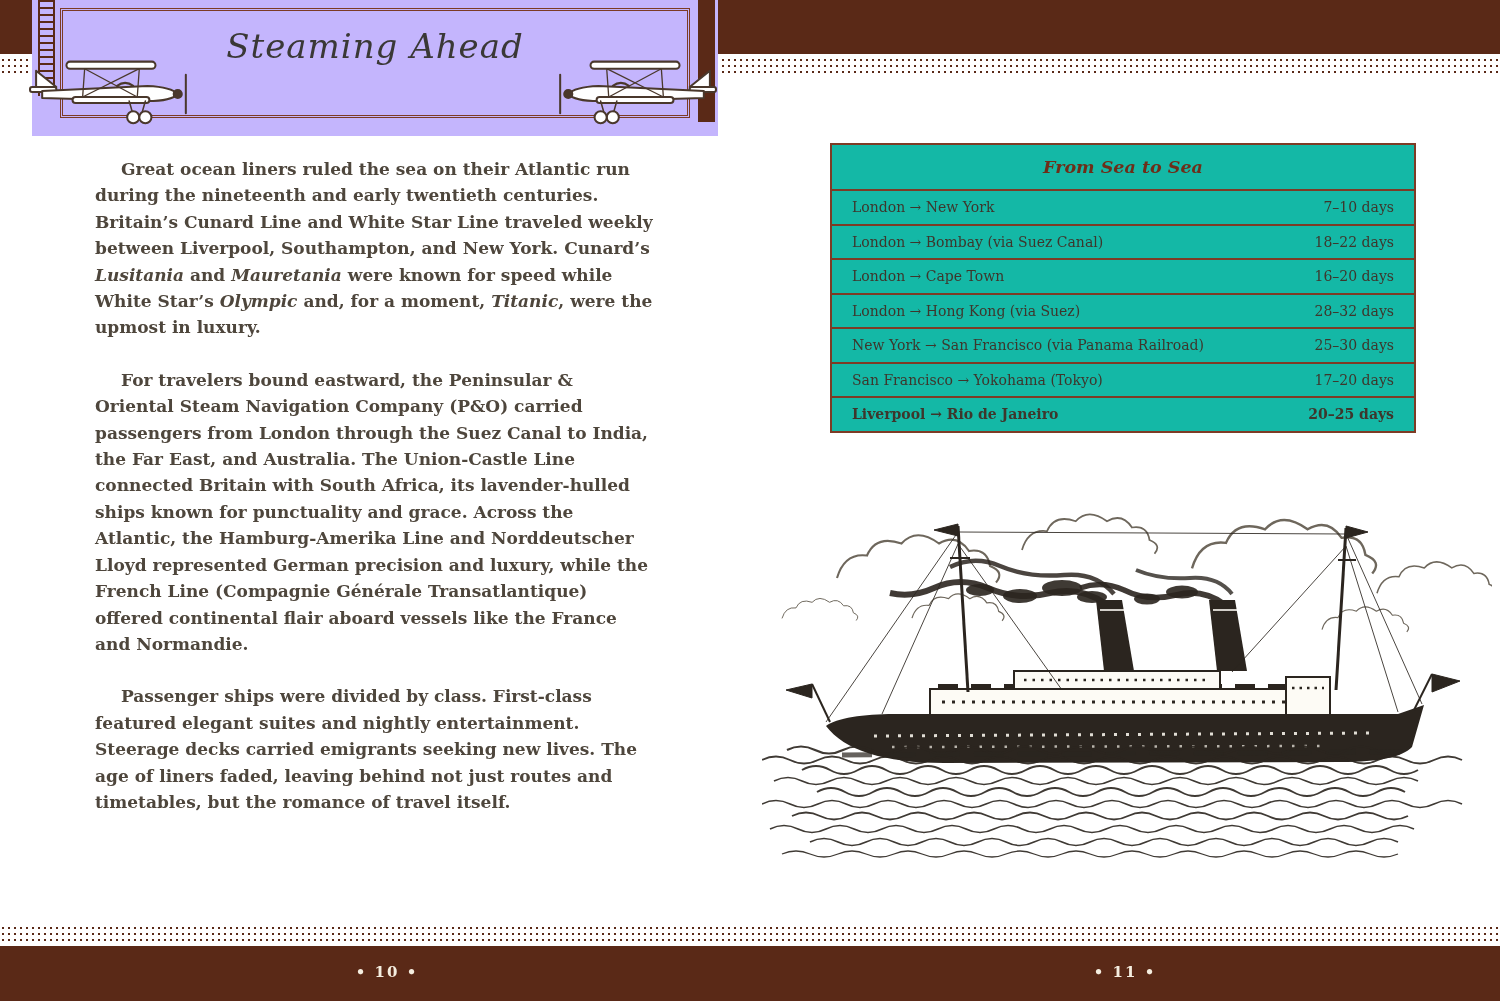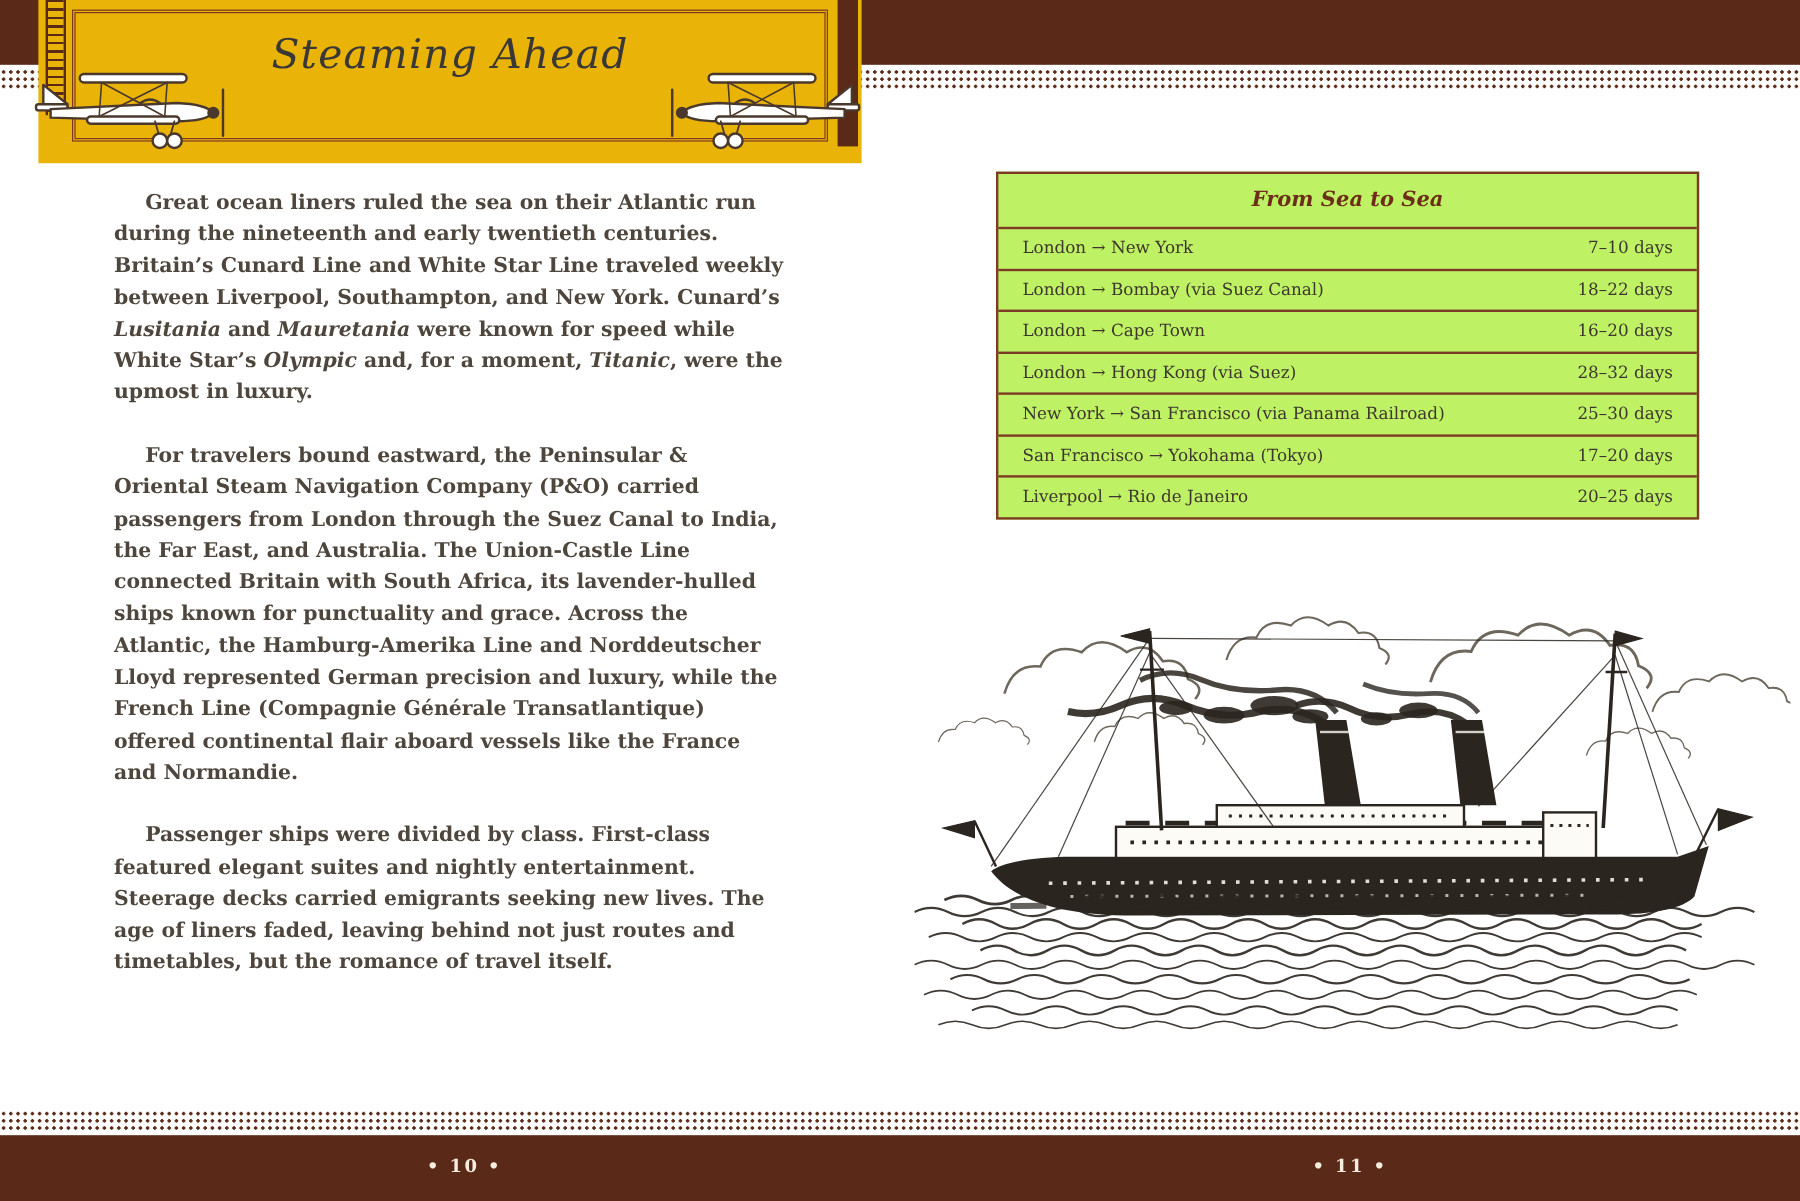--- a/index.html
+++ b/index.html
@@ -20,21 +20,21 @@
   .dots{
     height:18px;
     background-image:radial-gradient(circle,var(--brown) 30%,transparent 34%);
     background-size:6px 6px;background-position:0 0;
   }
   .top-dots{top:57px;}
   .bottom-dots{top:925px;}
   .bottom-brown{top:946px;height:55px;background:var(--brown);}
 
   
-  .title-block{position:absolute;left:32px;top:0;width:686px;height:136px;background:#eab308;}
+  .title-block{position:absolute;left:32px;top:0;width:686px;height:136px;background:#c4b5fd;}
   .ladder{
     position:absolute;left:6px;top:0;width:13px;height:96px;
     border-left:2px solid var(--brown);border-right:2px solid var(--brown);
     background:repeating-linear-gradient(to bottom,var(--brown) 0 2px,transparent 2px 7px);
   }
   .frame{position:absolute;left:28px;top:8px;width:630px;height:110px;border:3px double var(--maroon);box-sizing:border-box;}
   .vbar{position:absolute;left:666px;top:0;width:17px;height:122px;background:var(--brown);}
   .chapter-title{
     position:absolute;left:28px;top:26px;width:630px;margin:0;
     text-align:center;font-style:italic;font-weight:400;font-size:34px;
@@ -47,33 +47,33 @@
   
   .article{
     position:absolute;left:95px;top:156px;width:562px;
     color:var(--body-text);font-size:17px;line-height:26.4px;
   }
   .article p{margin:0 0 26px;text-indent:26px;font-weight:bold;}
 
   
   .sea-table{
     position:absolute;left:830px;top:143px;width:586px;
-    border:2px solid var(--maroon);box-sizing:border-box;background:#bef264;
+    border:2px solid var(--maroon);box-sizing:border-box;background:#14b8a6;
   }
   .t-head{
     height:44px;line-height:44px;text-align:center;
     font-style:italic;font-weight:bold;font-size:17.5px;
     color:var(--maroon-dark);border-bottom:2px solid var(--maroon);
   }
   .t-row{
     display:flex;justify-content:space-between;align-items:center;
     height:32.5px;padding:0 20px;border-bottom:2px solid var(--maroon);
     font-size:14px;color:#3e362c;
   }
-  .t-row:last-child{border-bottom:none;}
+  .t-row:last-child{border-bottom:none;font-weight:bold;}
   .t-days{white-space:nowrap;margin-left:16px;}
 
   
   .ship{position:absolute;left:762px;top:500px;width:730px;height:375px;}
 
   
   .pn{
     position:absolute;top:963px;color:#f5eee0;font-size:15px;
     font-weight:bold;letter-spacing:2px;text-align:center;
   }

